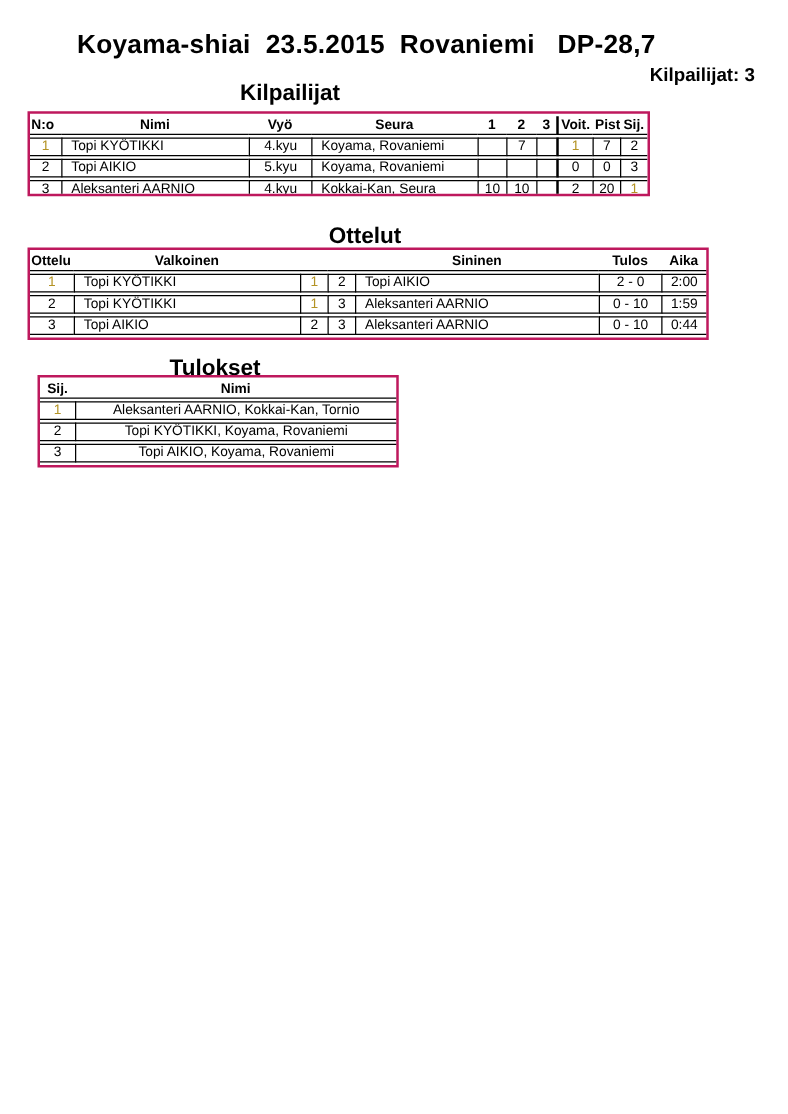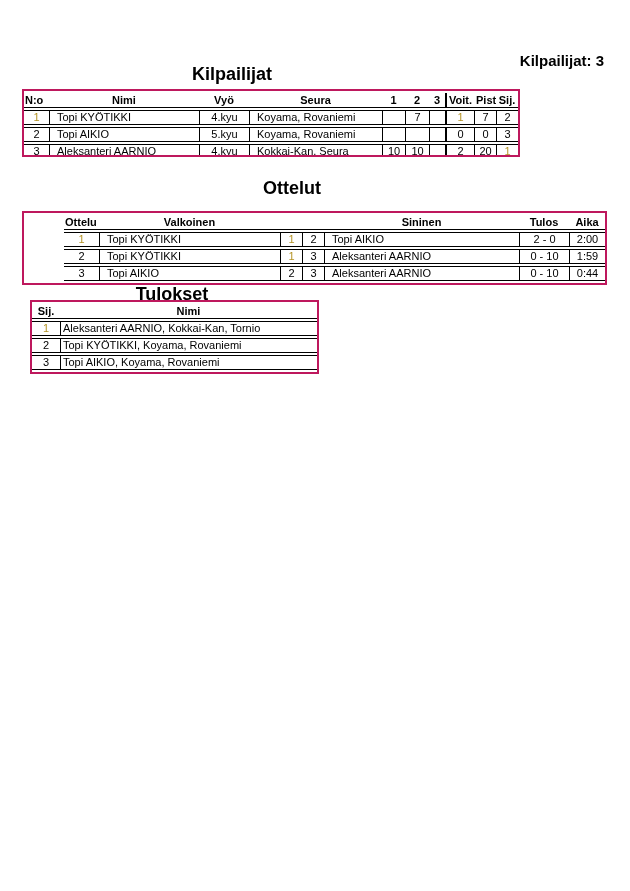--- a/index.html
+++ b/index.html
@@ -19,21 +19,21 @@
     font-size:18px;font-weight:bold;white-space:nowrap;
   }
   .st-kilp{top:64px;left:232px;}
   .st-ott{top:178px;left:292px;}
   .st-tul{top:284px;left:172px;}
 
   .tbl-wrap{
     position:absolute;border:2px solid #be185d;background:#fff;box-sizing:content-box;
   }
   .w-kilp{top:89px;left:22px;width:494px;height:64px;overflow:hidden;}
-  .w-ott{top:211px;left:22px;width:541px;padding-left:40px;}
+  .w-ott{top:198px;left:22px;width:541px;}
   .w-tul{top:300px;left:30px;width:285px;}
 
   table{
     border-collapse:separate;border-spacing:0 2px;table-layout:fixed;
     width:100%;
   }
   th,td{
     box-sizing:border-box;height:15px;line-height:13px;padding:0 2px;
     font-size:11px;vertical-align:middle;text-align:center;overflow:hidden;
     white-space:nowrap;
@@ -46,27 +46,28 @@
   
   .t-kilp th:nth-child(1){text-align:left;padding-left:1px;}
   .t-kilp td:nth-child(2),.t-kilp td:nth-child(4){text-align:left;padding-left:7px;}
   .t-kilp th:nth-child(8),.t-kilp td:nth-child(8){border-left:2px solid #000;}
 
   
   .t-ott th:nth-child(1){text-align:left;padding-left:1px;}
   .t-ott td:nth-child(2),.t-ott td:nth-child(5){text-align:left;padding-left:7px;}
 
   
-  .t-tul td:nth-child(2){text-align:left;padding-left:2px;}
+  .t-tul td:nth-child(2){text-align:center;padding-left:2px;}
 </style>
 </head>
 <body>
 
 <div class="page">
 
+  <div class="main-title">Koyama-shiai  23.5.2015  Rovaniemi   DP-28,7</div>
 
   <div class="comp-count">Kilpailijat: 3</div>
 
   <div class="sec-title st-kilp">Kilpailijat</div>
 
   <div class="tbl-wrap w-kilp">
     <table class="t-kilp">
       <colgroup>
         <col style="width:25px">
           <col style="width:150px">

